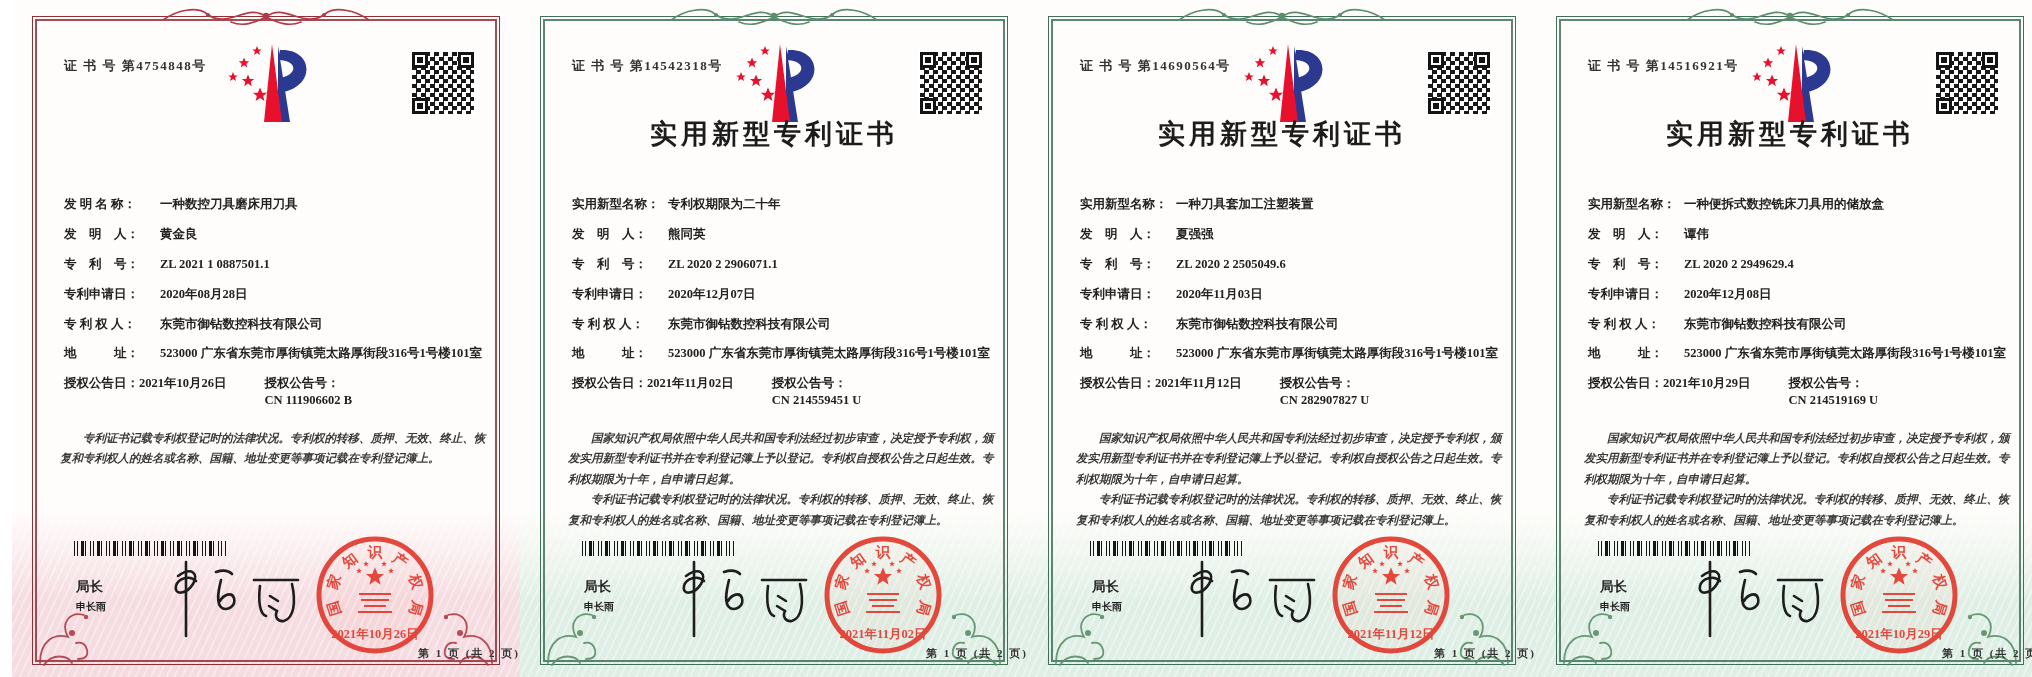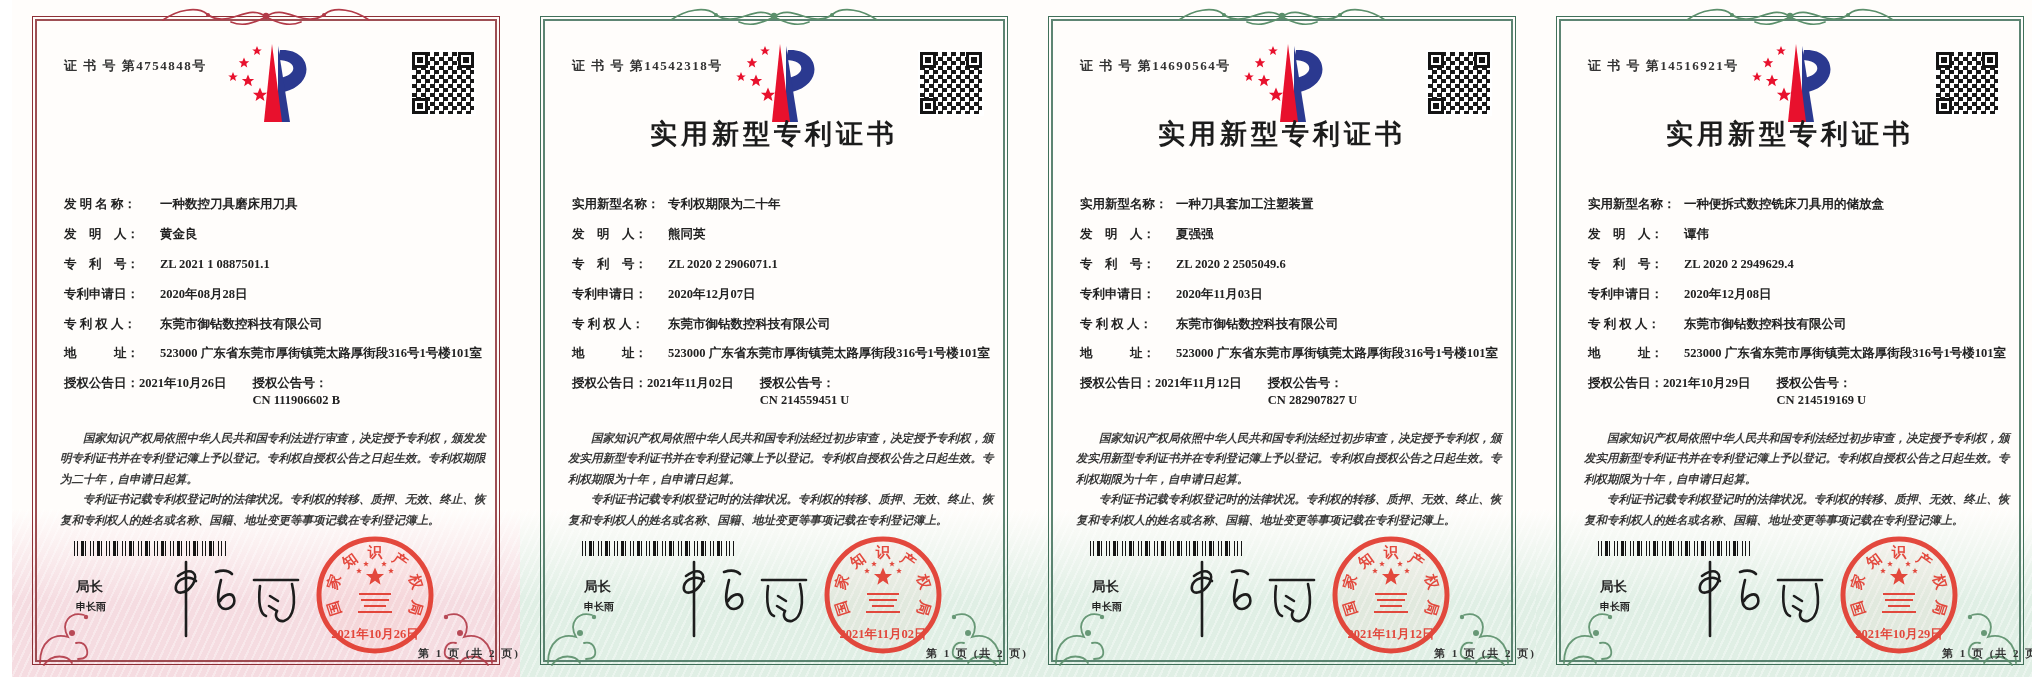--- a/index.html
+++ b/index.html
@@ -50,21 +50,21 @@
   .qr i.tr { top:0; right:0; }
   .qr i.bl { bottom:0; left:0; }
   .title {
     top:116px; left:0; width:100%; text-align:center;
     font-size:27px; font-weight:700; color:#1c1c1c;
   }
   .fields { top:196px; left:52px; right:38px; font-size:12.5px; font-weight:600; }
   .field-row { display:flex; margin-bottom:13px; line-height:1.35; }
   .field-label { flex:0 0 96px; white-space:pre; }
   .field-value { max-width:322px; }
-  .grant-row { display:flex; gap:0; }
+  .grant-row { display:flex; gap:12px; }
   .grant-row .pair { display:flex; }
   .grant-row .pair + .pair { margin-left:26px;flex-direction:column; }
   .grant-row .field-label { flex:0 0 auto; }
   .body-text {
     top:428px; left:48px; right:34px;
     font-size:11.5px; line-height:1.78; font-style:italic; color:#3a3a3a;
     font-weight:600;
   }
   .body-text p { text-indent:2em; }
   .barcode {
@@ -161,21 +161,20 @@
           <span class="field-value">2021年10月26日</span>
         </span>
         <span class="pair">
           <span class="field-label">授权公告号：</span>
           <span class="field-value">CN 111906602 B</span>
         </span>
       </div>
     </div>
 
     <div class="body-text">
-      <p>国家知识产权局依照中华人民共和国专利法进行审查，决定授予专利权，颁发发明专利证书并在专利登记簿上予以登记。专利权自授权公告之日起生效。专利权期限为二十年，自申请日起算。</p>
       <p>专利证书记载专利权登记时的法律状况。专利权的转移、质押、无效、终止、恢复和专利权人的姓名或名称、国籍、地址变更等事项记载在专利登记簿上。</p>
     </div>
 
     <div class="barcode"></div>
 
     <div class="director-label">局长</div>
     <div class="director-name">申长雨</div>
 
     <svg class="signature" width="150" height="82" viewBox="0 0 150 82" fill="none">
       <g stroke="#1d1d1d" stroke-width="2.6" stroke-linecap="round">

